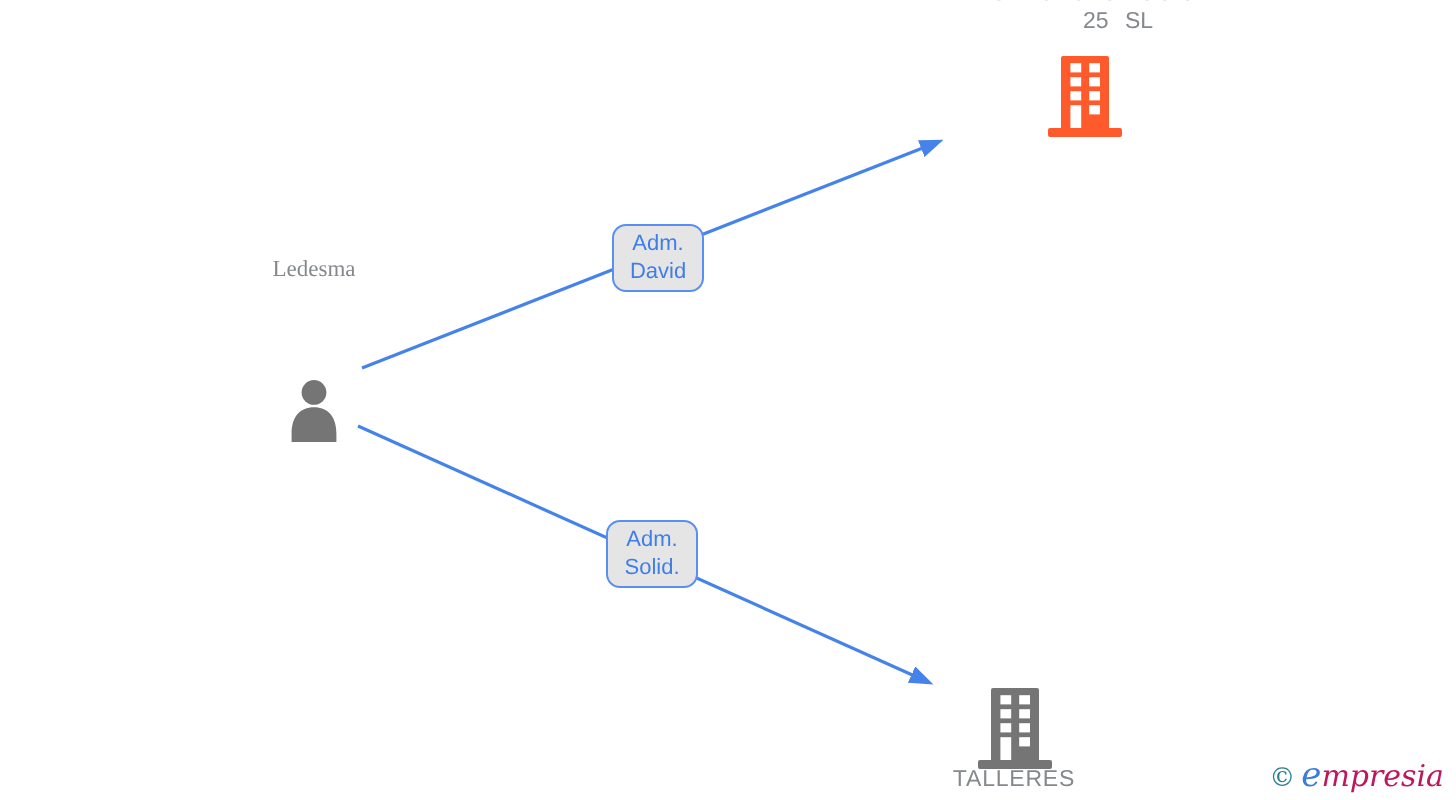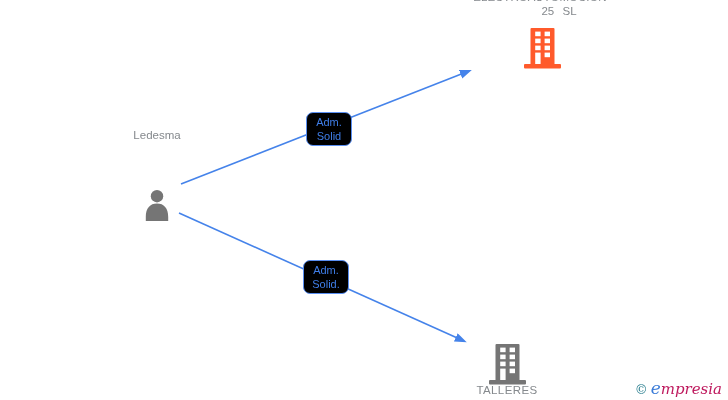--- a/index.html
+++ b/index.html
@@ -7,30 +7,30 @@
   .canvas{
     position:relative;width:728px;height:400px;background:#fff;overflow:hidden;
     font-family:"Liberation Sans",sans-serif;
   }
   .edges{position:absolute;left:0;top:0;width:728px;height:400px;}
   .edge-line{stroke-width:1.6;}
   .node-label{
     position:absolute;color:#85898d;font-size:11.5px;line-height:14px;
     text-align:center;white-space:nowrap;
   }
-  .person-name{left:107px;top:128px;width:100px;line-height:15px;}
+  .person-name{left:107px;top:128px;width:100px;line-height:15px;font-family:Liberation Serif, serif;}
   .person-icon{position:absolute;left:141px;top:189px;width:32px;height:32px;}
   .company-top-title{left:430px;top:-10px;width:220px;}
   .company-top-title .second-line{display:inline-block;word-spacing:5px;margin-top:0px;margin-left:38px;}
   .company-top-icon{position:absolute;left:524px;top:28px;width:37px;height:41px;}
   .company-bottom-icon{position:absolute;left:489px;top:344px;width:37px;height:41px;}
   .company-bottom-label{left:447px;top:383px;width:120px;letter-spacing:.4px;}
   .tline{display:block;}
   .relation-box{
-    position:absolute;background:#000000;border:1.5px solid #5a8ff2;border-radius:7px;
+    position:absolute;background:#e5e5e5;border:1.5px solid #5a8ff2;border-radius:7px;
     color:#3f7ee8;font-size:11px;line-height:14px;text-align:center;
     padding:2px 7px;min-width:30px;
   }
   .relation-box-unico{left:306px;top:112px;}
   .relation-box-solid{left:303px;top:260px;}
   .watermark{
     position:absolute;right:6px;bottom:2px;
     font-family:"DejaVu Serif",serif;font-style:italic;font-size:15px;
     white-space:nowrap;
   }
@@ -99,21 +99,21 @@
       <rect x="11.2" y="17.6" width="5.4" height="4.6"></rect>
       <rect x="20.6" y="17.6" width="5.4" height="4.6"></rect>
       <rect x="20.6" y="24.6" width="5.4" height="4.6"></rect>
       <rect x="11.2" y="24.6" width="5.4" height="11.4"></rect>
     </g>
   </svg>
   <div class="node-label company-bottom-label">TALLERES</div>
 
   <div class="relation-box relation-box-unico">
     <span class="tline">Adm.</span>
-    <span class="tline">Solid</span>
+    <span class="tline">David</span>
   </div>
   <div class="relation-box relation-box-solid">
     <span class="tline">Adm.</span>
     <span class="tline">Solid.</span>
   </div>
 
   <div class="watermark">
     <span class="wm-copy">©</span><span class="wm-e">e</span><span class="wm-rest">mpresia</span>
   </div>
 

